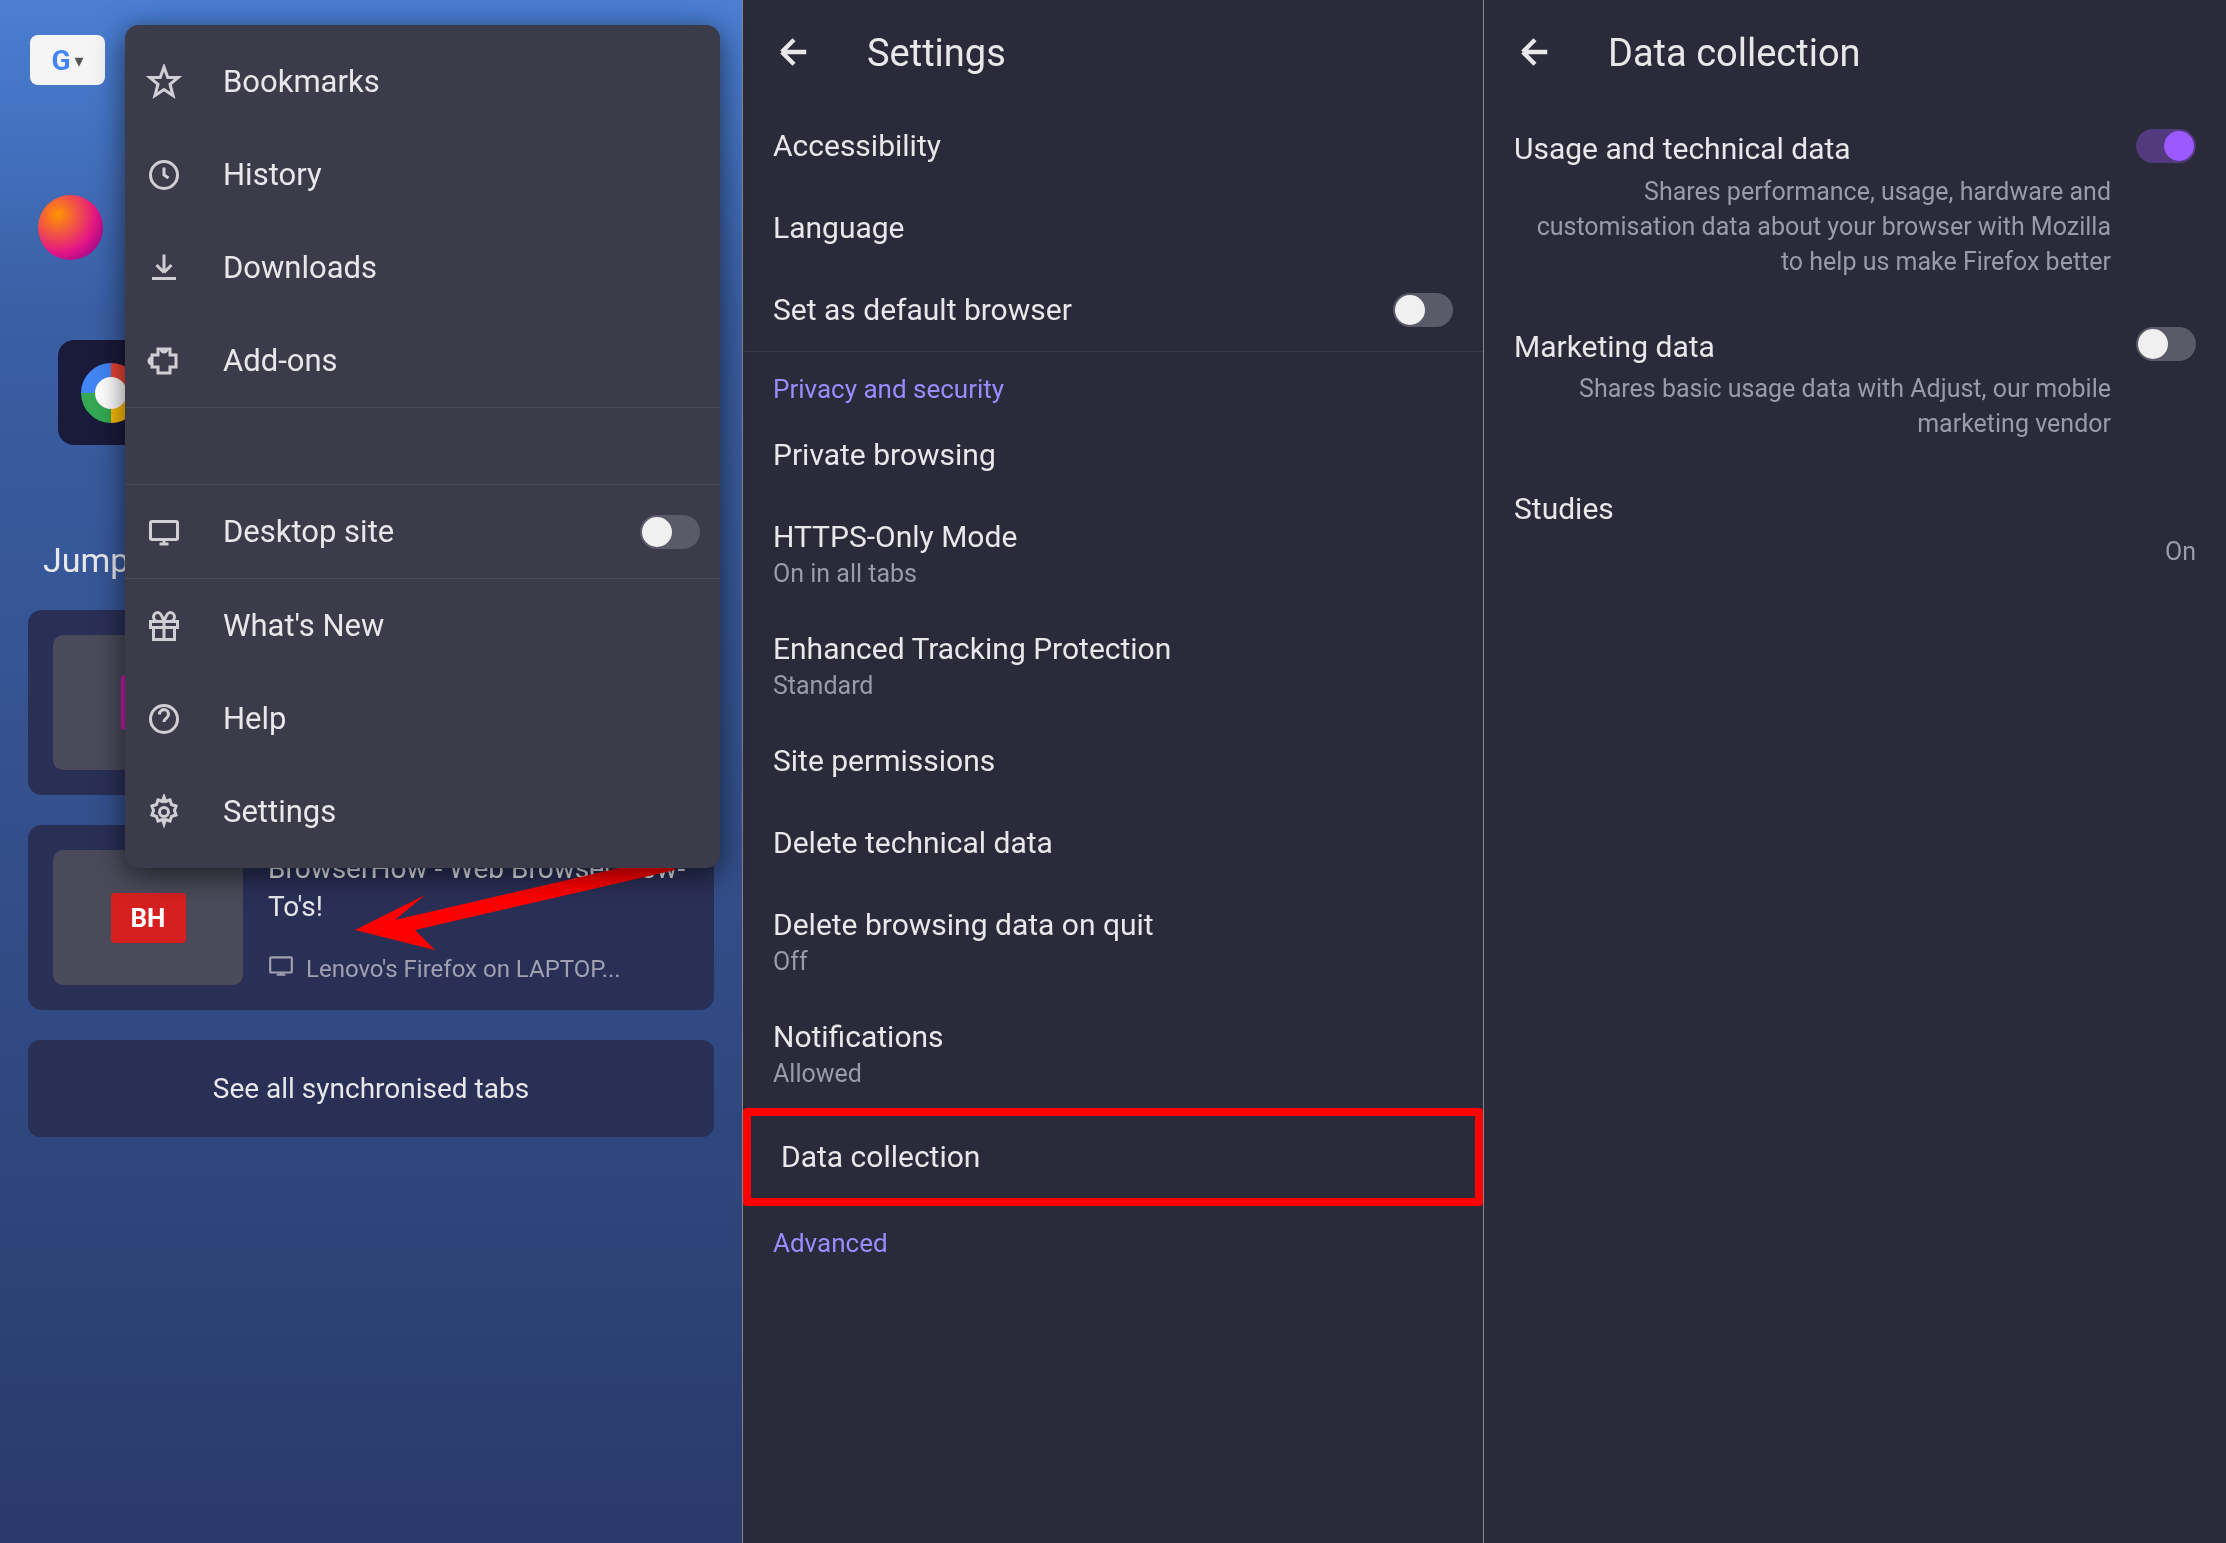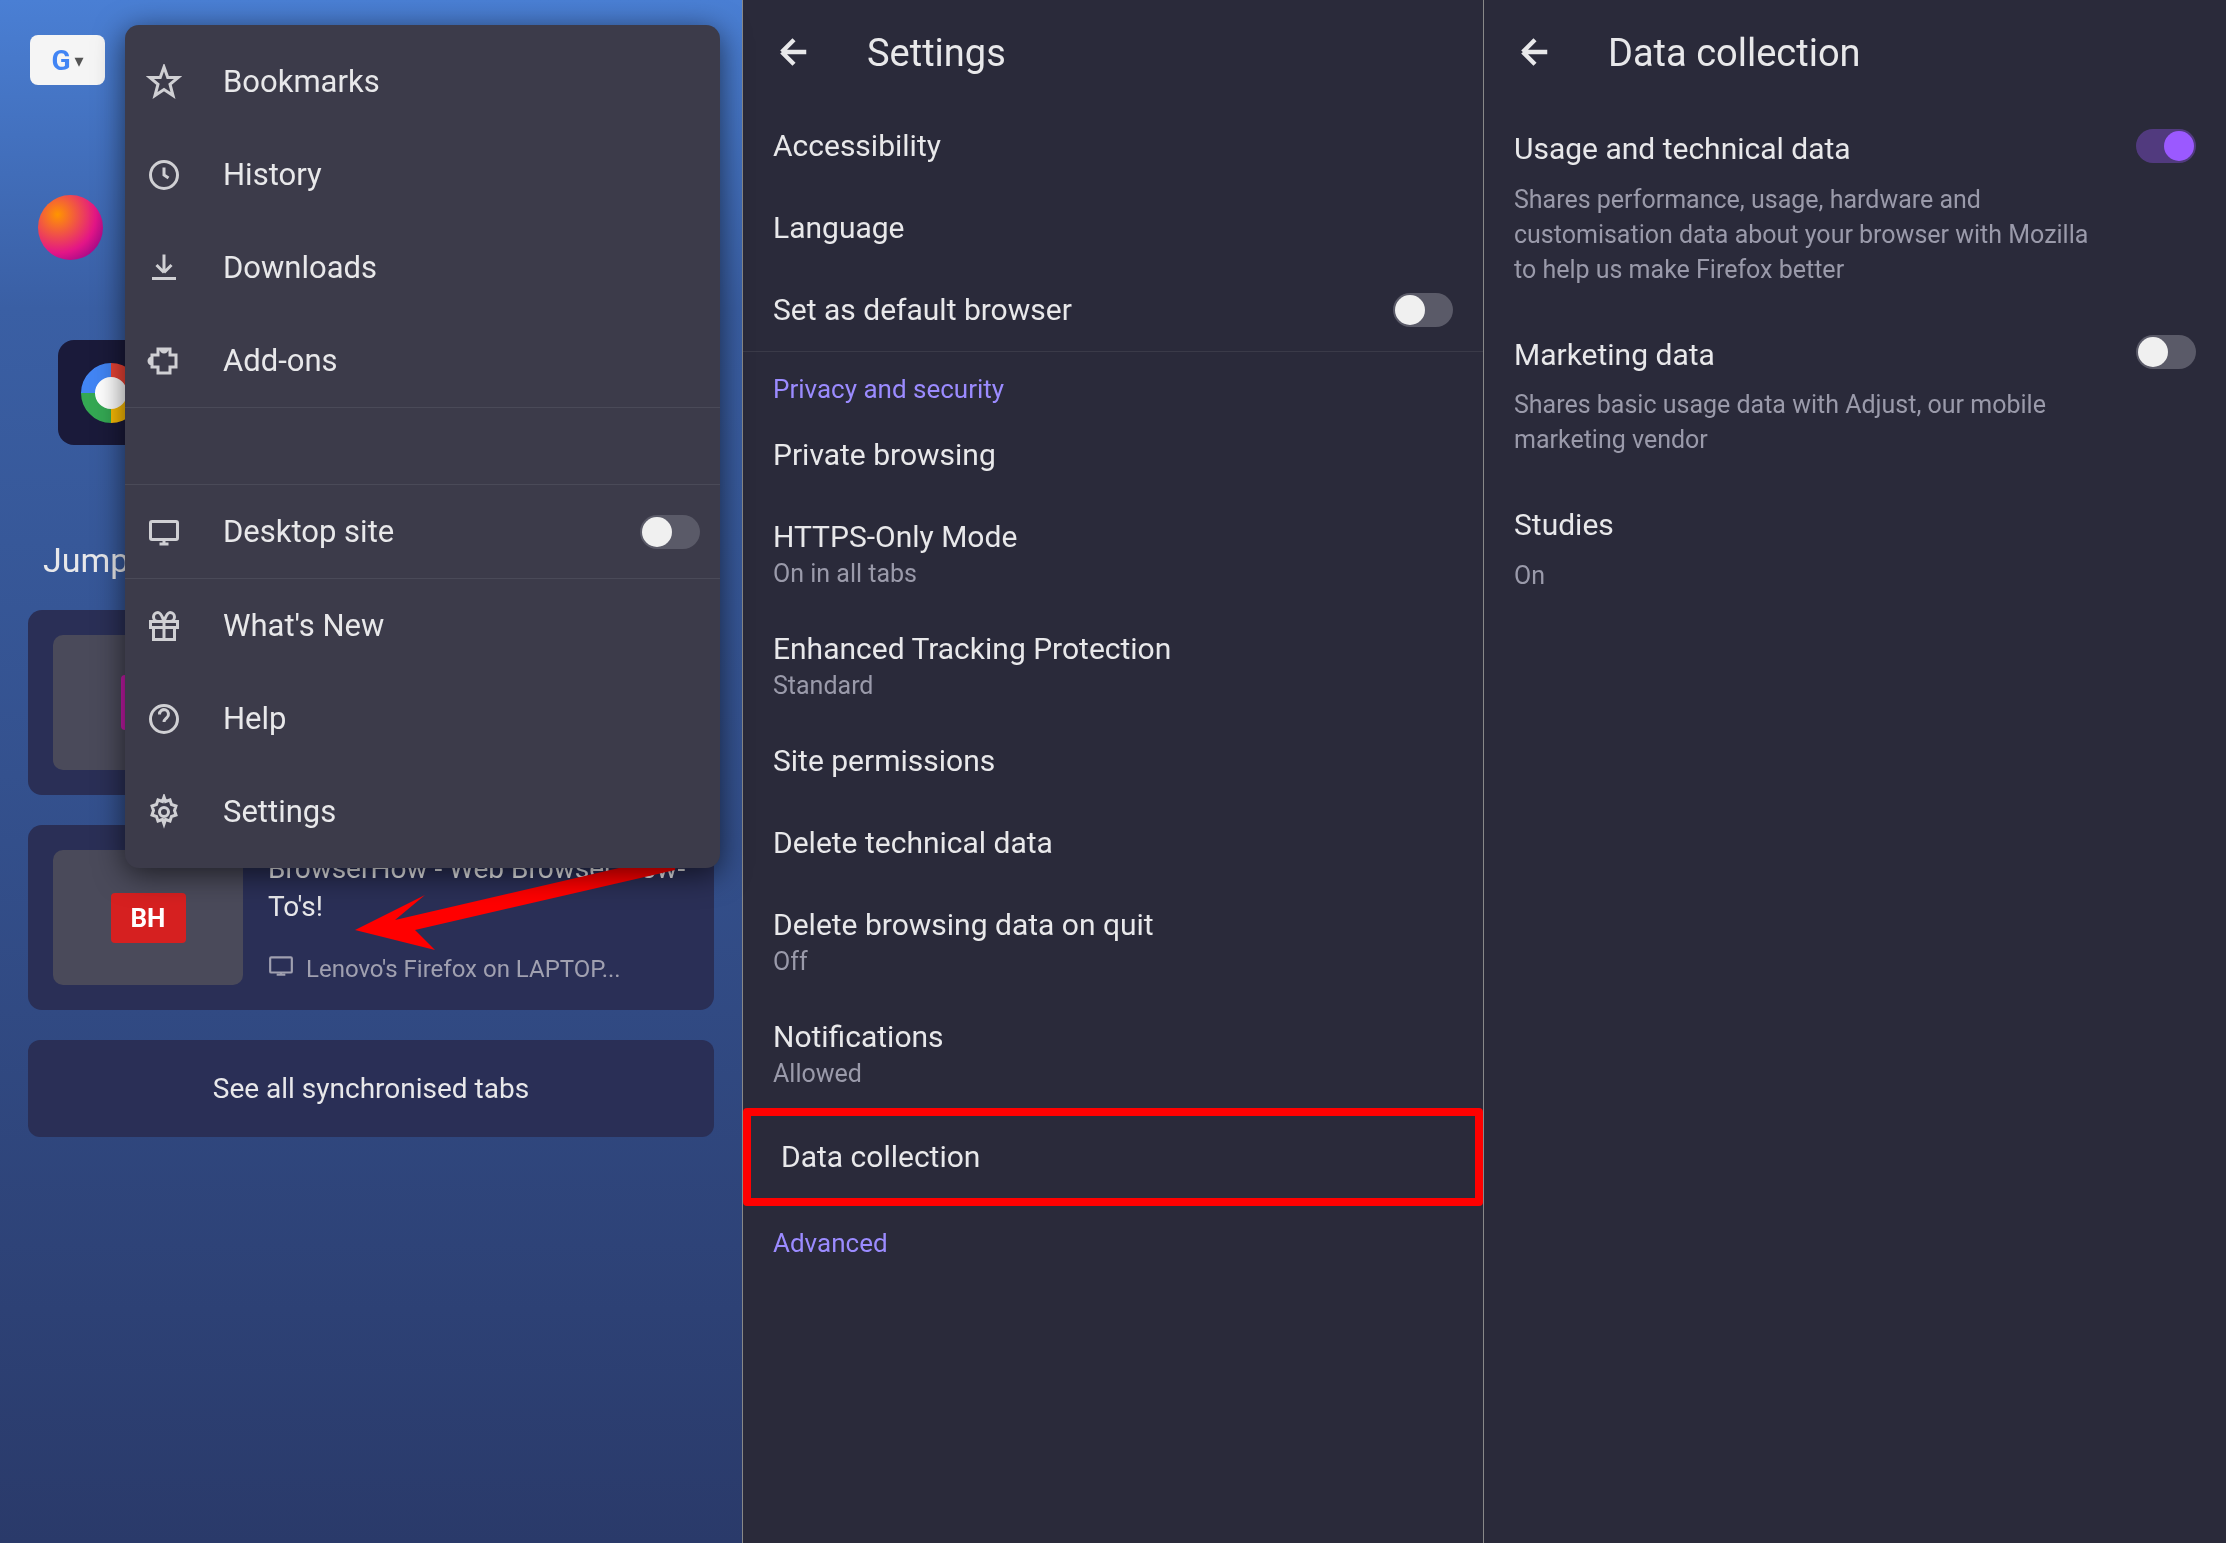--- a/index.html
+++ b/index.html
@@ -49,21 +49,21 @@
 .settings-item { padding: 20px 30px; color: #e8e8ea; cursor: pointer; }
 .si-title { font-size: 30px; line-height: 1.4; }
 .si-sub { font-size: 25px; color: #9a9aaa; margin-top: 1px; }
 .si-row { display: flex; align-items: center; justify-content: space-between; }
 .section-header { padding: 22px 30px 10px 30px; color: #9b8bff; font-size: 26px; }
 .red-box { border: 8px solid #ff0000; border-radius: 4px; }
 .settings-divider { height: 1px; background: #3a3a48; }
 .dc-item { padding: 24px 30px; display: flex; align-items: flex-start; justify-content: space-between; color: #e8e8ea; gap: 25px; cursor: pointer; }
 .dc-text { flex: 1; }
 .dc-title { font-size: 30px; line-height: 1.35; }
-.dc-sub { font-size: 25px; color: #9a9aaa; margin-top: 12px; line-height: 1.4; }
+.dc-sub { font-size: 25px; color: #9a9aaa; margin-top: 4px; line-height: 1.4; text-align: right; }
 </style>
 </head>
 <body>
 
 <div class="panel panel1">
   <div class="panel1-bg">
     <div class="ff-logo"></div>
     <div class="shortcut-row">
       <div class="shortcut">
         <div class="shortcut-tile gc-tile">

